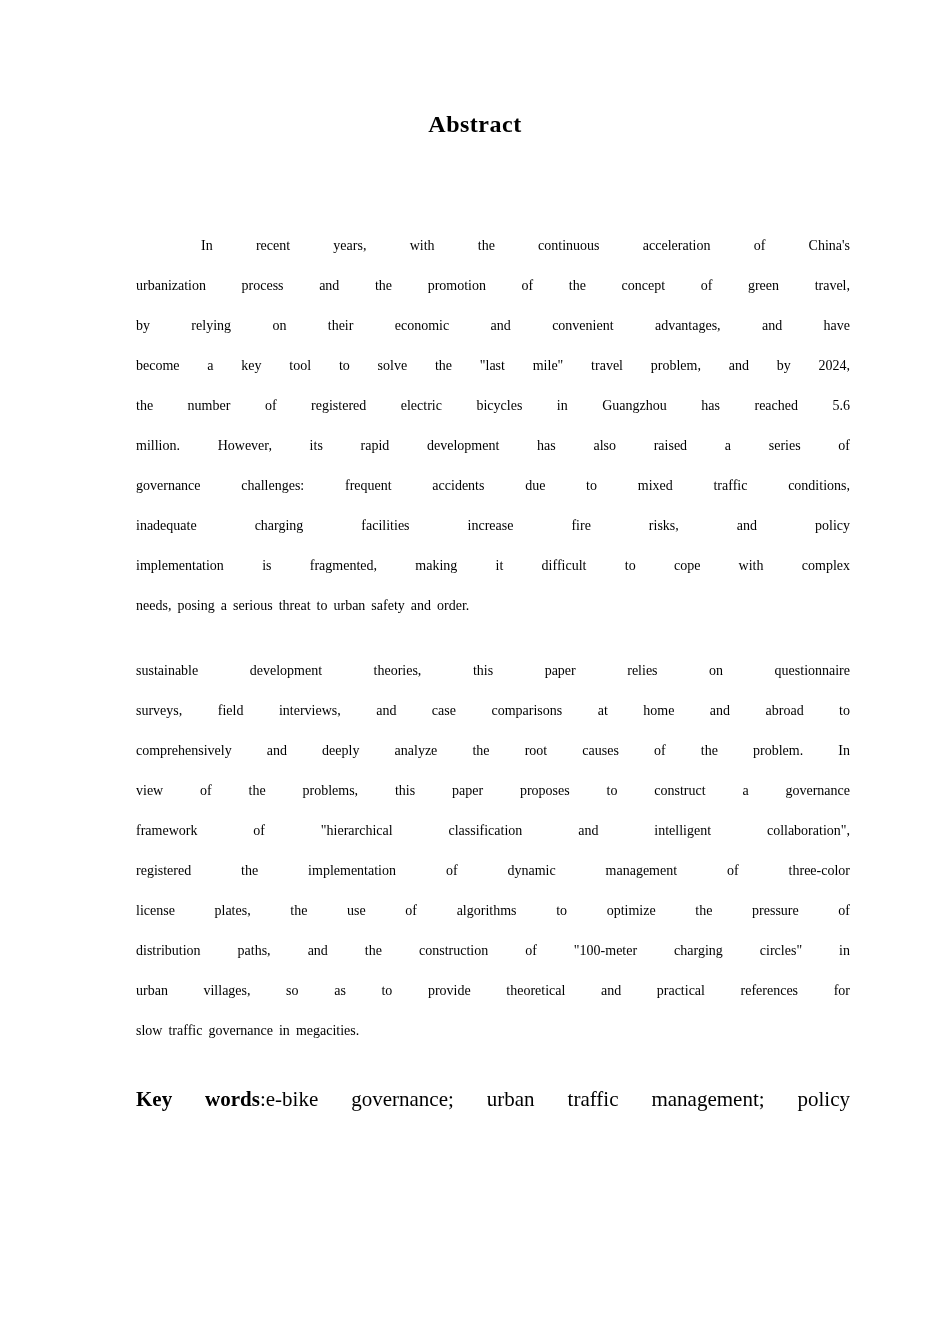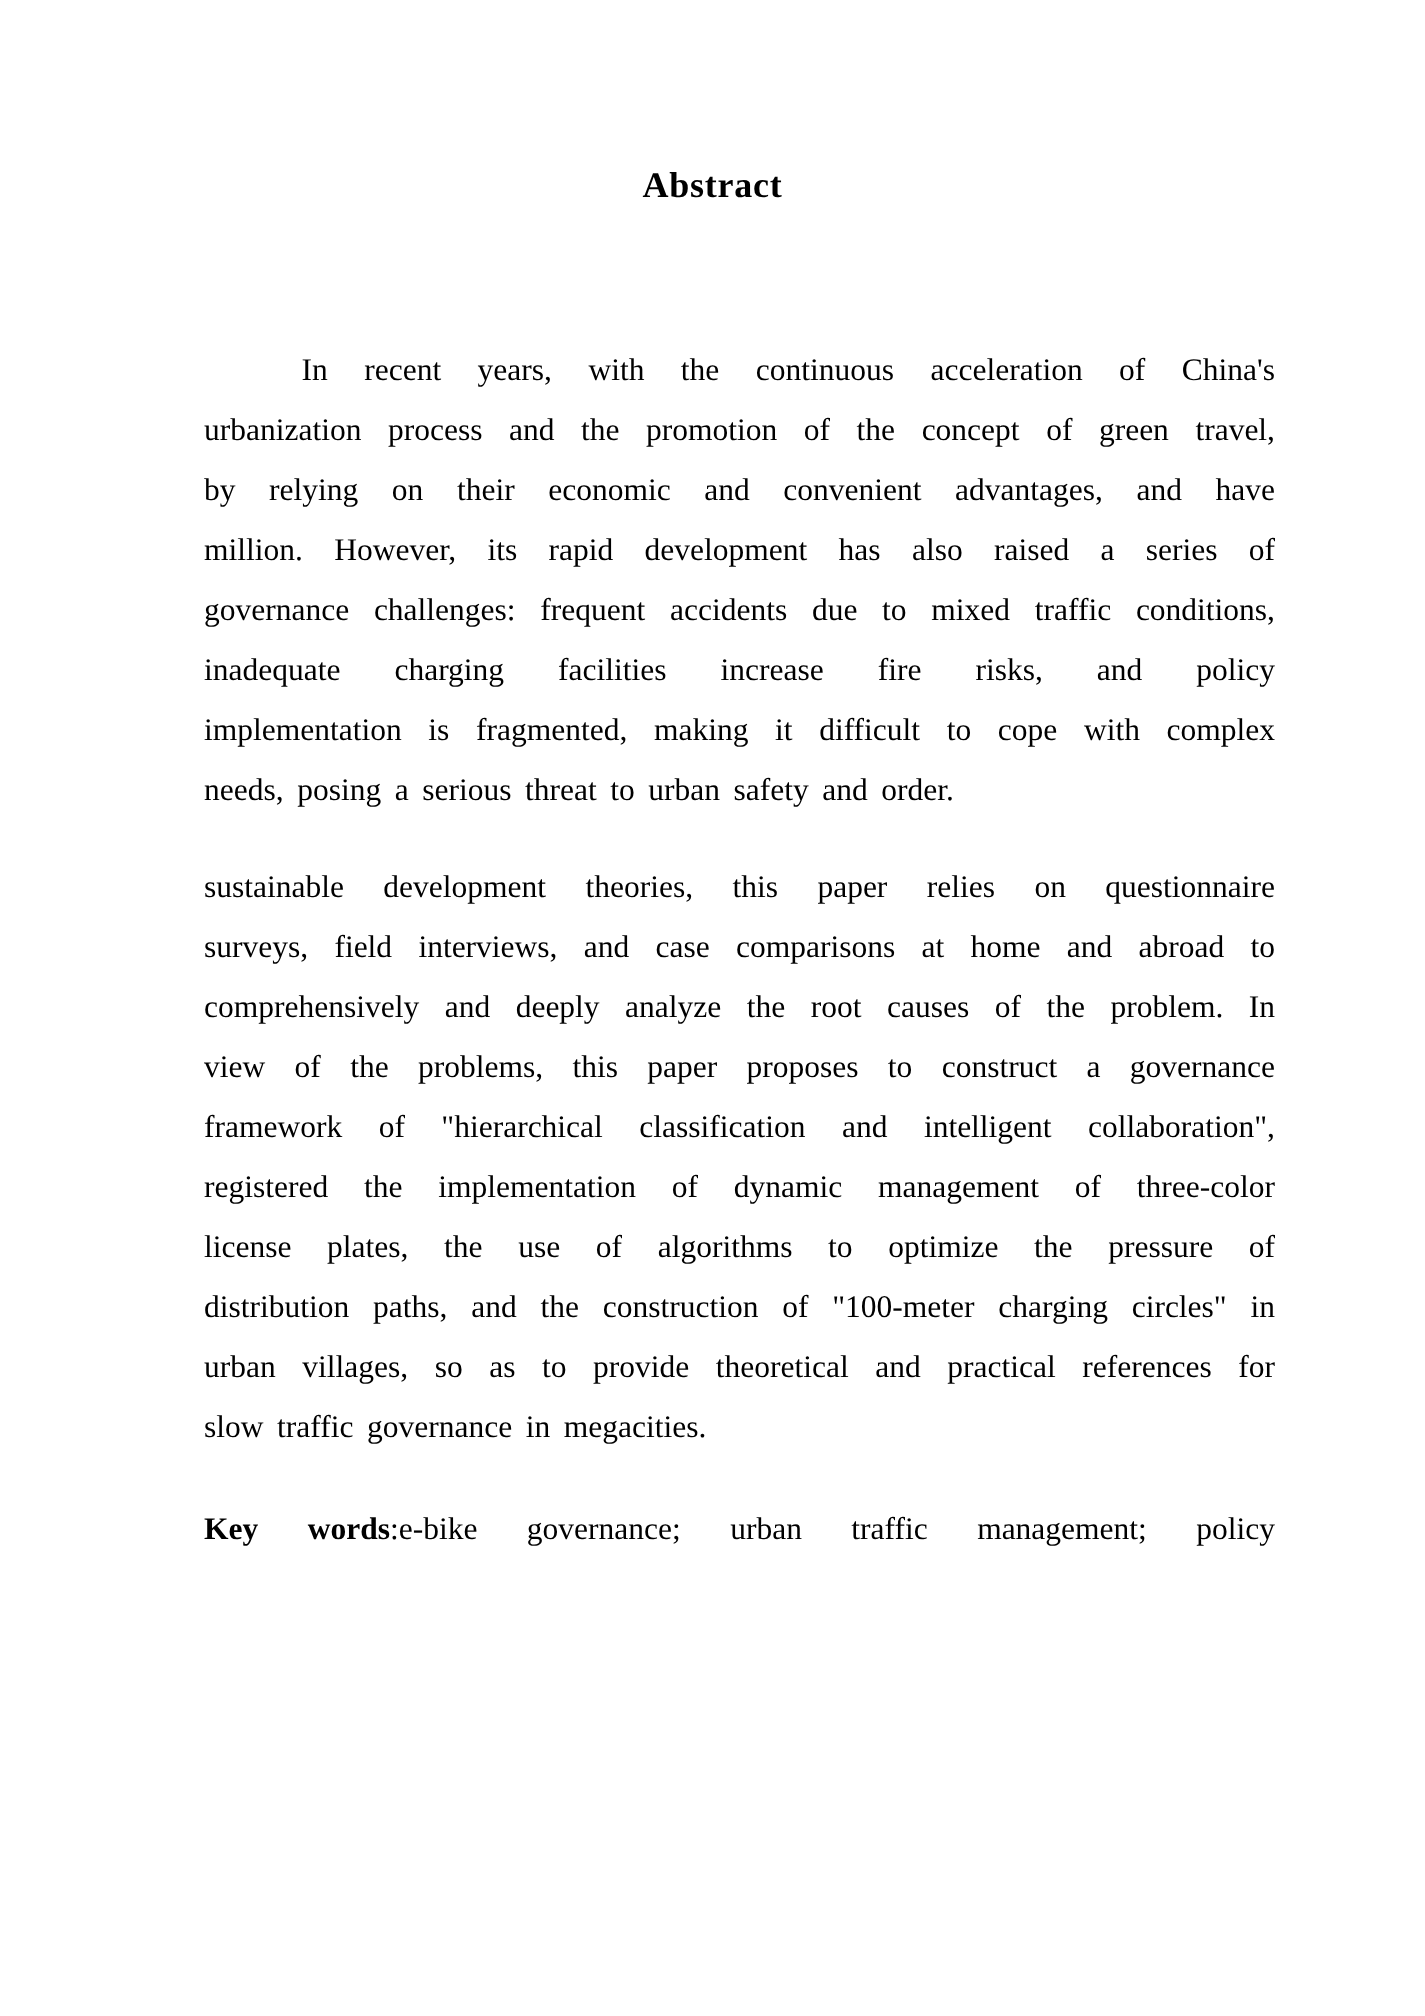--- a/index.html
+++ b/index.html
@@ -20,21 +20,21 @@
     margin: 108px 0 0 0;
     text-align: center;
     font-size: 24px;
     line-height: 32px;
     font-weight: bold;
     letter-spacing: 0.5px;
   }
   .content {
     margin: 86px 0 0 136px;
     width: 714px;
-    font-size: 21px;
+    font-size: 14px;
   }
   .para { margin-top: 25px; }
   .para:first-child { margin-top: 0; }
   .line {
     line-height: 40px;
     text-align: justify;
     text-align-last: justify;
   }
   .line.first { text-indent: 65px; }
   .line.last {
@@ -55,20 +55,22 @@
 <body>
 
 <div class="page">
   <h1 class="doc-title">Abstract</h1>
 
   <div class="content" id="paragraphs-container">
       <div class="para">
         <div class="line first">In recent years, with the continuous acceleration of China's</div>
         <div class="line">urbanization process and the promotion of the concept of green travel,</div>
         <div class="line">by relying on their economic and convenient advantages, and have</div>
+        <div class="line">become a key tool to solve the "last mile" travel problem, and by 2024,</div>
+        <div class="line">the number of registered electric bicycles in Guangzhou has reached 5.6</div>
         <div class="line">million. However, its rapid development has also raised a series of</div>
         <div class="line">governance challenges: frequent accidents due to mixed traffic conditions,</div>
         <div class="line">inadequate charging facilities increase fire risks, and policy</div>
         <div class="line">implementation is fragmented, making it difficult to cope with complex</div>
         <div class="line last">needs, posing a serious threat to urban safety and order.</div>
       </div>
       <div class="para">
         <div class="line">sustainable development theories, this paper relies on questionnaire</div>
         <div class="line">surveys, field interviews, and case comparisons at home and abroad to</div>
         <div class="line">comprehensively and deeply analyze the root causes of the problem. In</div>

